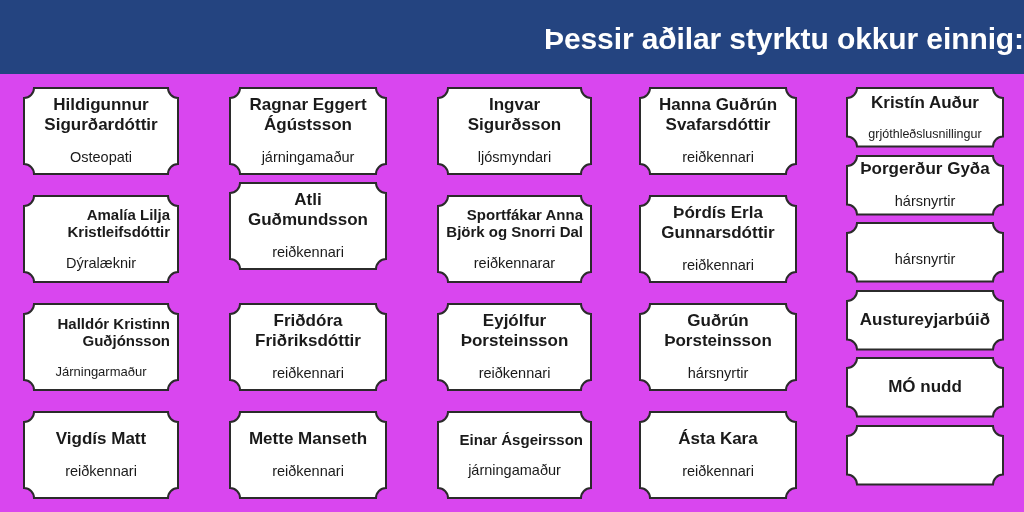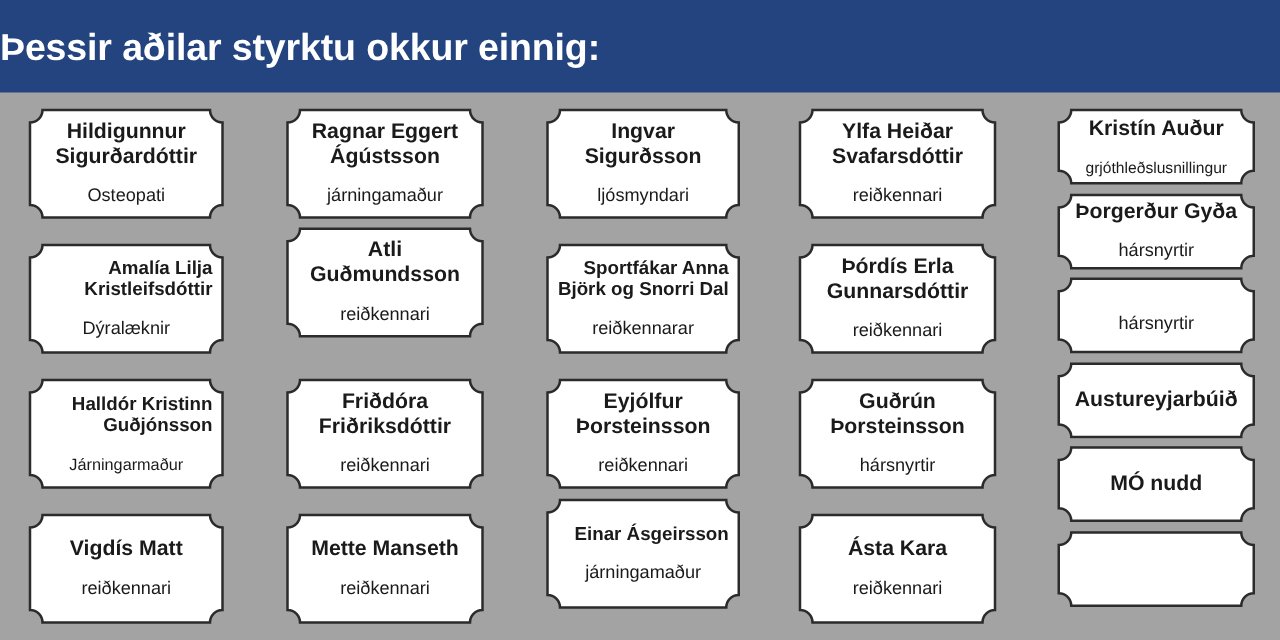--- a/index.html
+++ b/index.html
@@ -18,39 +18,39 @@
 
   
   #header-band {
     position: absolute;
     left: 0; top: 0;
     width: 1024px;
     height: 77px;
     background: #244480;
     display: flex;
     align-items: center;
-    justify-content: flex-start;
+    justify-content: flex-end;
   }
 
   #header-title {
     color: #ffffff;
     font-size: 30px;
     font-weight: bold;
     letter-spacing: -0.1px;
     line-height: 1;
     white-space: nowrap;
   }
 
   
   #board {
     position: absolute;
     left: 0; top: 74px;
     width: 1024px;
     height: 438px;
-    background: #a3a3a3;
+    background: #d946ef;
   }
 
   .column {
     position: absolute;
     top: 0;
     height: 438px;
   }
 
   #column-1 { left: 22px;  width: 158px; }
   #column-2 { left: 228px; width: 160px; }
@@ -225,37 +225,37 @@
       <div class="plaque" style="top: 228px; height: 90px;">
         <svg class="plaque-frame" viewBox="0 0 157 90" preserveAspectRatio="none">
           <path d="M 12 2 L 145 2 A 10 10 0 0 0 155 12 L 155 78 A 10 10 0 0 0 145 88 L 12 88 A 10 10 0 0 0 2 78 L 2 12 A 10 10 0 0 0 12 2 Z"></path>
         </svg>
         <div class="plaque-text">
           <div class="plaque-name">Eyjólfur
 Þorsteinsson</div>
           <div class="plaque-role">reiðkennari</div>
         </div>
       </div>
-      <div class="plaque" style="top: 324px; height: 90px;">
+      <div class="plaque" style="top: 336px; height: 90px;">
         <svg class="plaque-frame" viewBox="0 0 157 90" preserveAspectRatio="none">
           <path d="M 12 2 L 145 2 A 10 10 0 0 0 155 12 L 155 78 A 10 10 0 0 0 145 88 L 12 88 A 10 10 0 0 0 2 78 L 2 12 A 10 10 0 0 0 12 2 Z"></path>
         </svg>
         <div class="plaque-text">
           <div class="plaque-name sz-sm">Einar Ásgeirsson</div>
           <div class="plaque-role">járningamaður</div>
         </div>
       </div>
     </div>
   <div class="column" id="column-4">
       <div class="plaque" style="top: 12px; height: 90px;">
         <svg class="plaque-frame" viewBox="0 0 160 90" preserveAspectRatio="none">
           <path d="M 12 2 L 148 2 A 10 10 0 0 0 158 12 L 158 78 A 10 10 0 0 0 148 88 L 12 88 A 10 10 0 0 0 2 78 L 2 12 A 10 10 0 0 0 12 2 Z"></path>
         </svg>
         <div class="plaque-text">
-          <div class="plaque-name">Ylfa Heiðar
+          <div class="plaque-name">Hanna Guðrún
 Svafarsdóttir</div>
           <div class="plaque-role">reiðkennari</div>
         </div>
       </div>
       <div class="plaque" style="top: 120px; height: 90px; align-items: flex-end;">
         <svg class="plaque-frame" viewBox="0 0 160 90" preserveAspectRatio="none">
           <path d="M 12 2 L 148 2 A 10 10 0 0 0 158 12 L 158 78 A 10 10 0 0 0 148 88 L 12 88 A 10 10 0 0 0 2 78 L 2 12 A 10 10 0 0 0 12 2 Z"></path>
         </svg>
         <div class="plaque-text">
           <div class="plaque-name">Þórdís Erla

